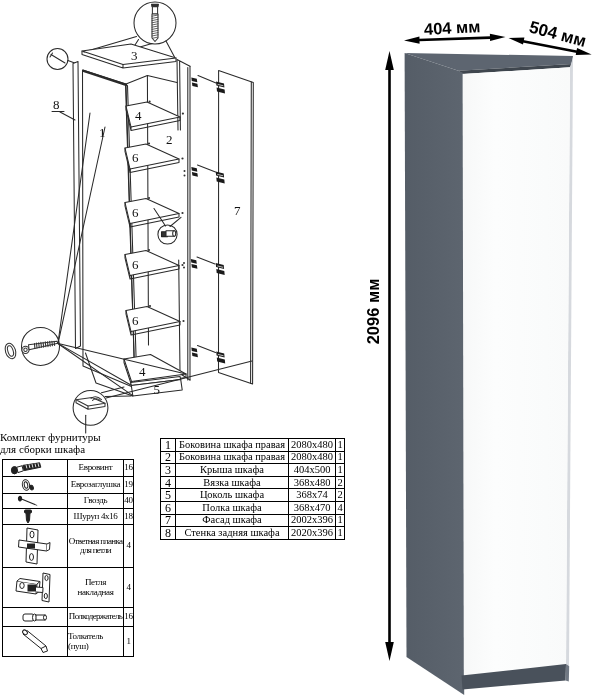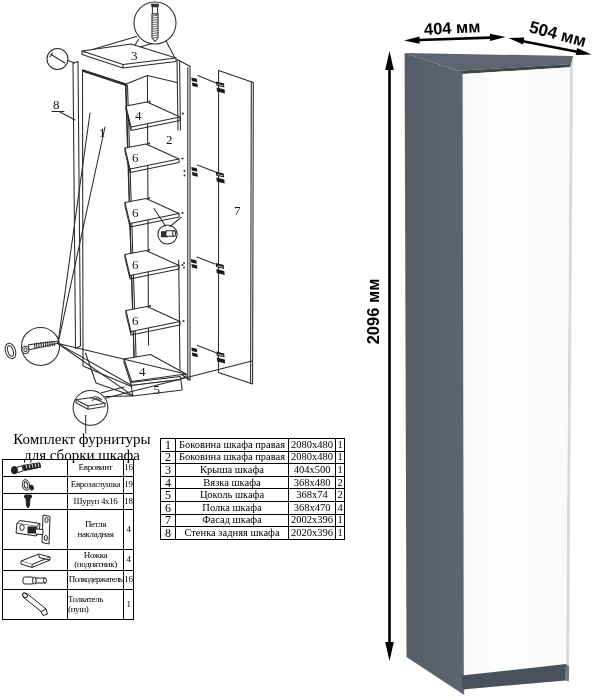--- a/index.html
+++ b/index.html
@@ -261,21 +261,21 @@
 
 <g fill="#000" stroke="none">
 <path d="M389.5 51 L385.2 70 L393.8 70 Z"></path>
 <path d="M389.5 661 L385.2 642 L393.8 642 Z"></path>
 <rect x="388.2" y="68" width="2.6" height="576"></rect>
 </g>
 
 <text x="374.5" y="311.5" font-size="16.5" font-weight="bold" font-family="Liberation Sans, sans-serif" fill="#000" stroke="none" text-anchor="middle" transform="rotate(-90 374.5 311.5)" dominant-baseline="middle">2096 мм</text>
 </svg>
 
-<div class="abs" style="left:12px;top:432px;width:140px;text-align:center;font-size:15px;line-height:1.05;color:#000">Комплект фурнитуры<br>для сборки шкафа</div>
+<div class="abs" style="left:0;top:432px;width:140px;text-align:left;font-size:11px;line-height:1.05;color:#000">Комплект фурнитуры<br>для сборки шкафа</div>
 
 <table id="hw" class="abs" style="left:2px;top:459px;width:131px;font-size:9px;letter-spacing:-0.35px">
 <colgroup>
       <col style="width:65px">
       <col style="width:56px">
       <col style="width:10px">
     </colgroup>
 
 <tbody>
       <tr style="height:16px">
@@ -301,34 +301,63 @@
               <ellipse cx="23" cy="8" rx="1.7" ry="3.3" transform="rotate(-12 23 8)"></ellipse>
               <ellipse cx="28.6" cy="10.6" rx="1.7" ry="2.4" transform="rotate(-20 28.6 10.6)" fill="#222"></ellipse>
             </g>
           </svg>
 </td>
         <td style="text-align:center">Еврозаглушка</td>
         <td style="text-align:center">19</td>
       </tr>
 
 
+<tr style="height:14px">
+        <td>
+<svg width="64" height="14" viewBox="0 0 64 14">
+            <g stroke="#222" stroke-width="1.2" fill="none">
+              <ellipse cx="17" cy="4.6" rx="1.5" ry="2.2" fill="#222"></ellipse>
+              <line x1="18.5" y1="5" x2="32.5" y2="10.8"></line>
+              <line x1="32.5" y1="10.8" x2="34.2" y2="11.5" stroke-width="0.7"></line>
+            </g>
+          </svg>
+</td>
+        <td style="text-align:center">Гвоздь</td>
+        <td style="text-align:center">40</td>
+      </tr>
 
 <tr style="height:15px">
         <td>
 <svg width="64" height="15" viewBox="0 0 64 15">
             <g stroke="#222" fill="#222">
               <rect x="21.5" y="1" width="7" height="3" rx="1"></rect>
               <path d="M23 4 L27 4 L26.5 11.5 L25 14 L23.5 11.5 Z"></path>
             </g>
           </svg>
 </td>
         <td style="text-align:center">Шуруп 4х16</td>
         <td style="text-align:center">18</td>
       </tr>
 
+<tr style="height:42px">
+        <td>
+<svg width="64" height="42" viewBox="0 0 64 42">
+            <g stroke="#222" stroke-width="1" fill="#fff">
+              <path d="M24 3 L35 5 L34 39 L23 37 Z"></path>
+              <path d="M16 15 L44 19 L43.5 26 L15.5 22 Z"></path>
+              <ellipse cx="29" cy="9.5" rx="2" ry="3.4"></ellipse>
+              <ellipse cx="28.5" cy="32" rx="2" ry="3.4"></ellipse>
+              <rect x="24.5" y="19" width="7" height="4" fill="#222"></rect>
+              <path d="M44 19 L47 17.5 L46.5 24.5 L43.5 26"></path>
+            </g>
+          </svg>
+</td>
+        <td style="text-align:center;letter-spacing:-0.7px">Ответная планка<br>для петли</td>
+        <td style="text-align:center">4</td>
+      </tr>
 
 <tr style="height:39px">
         <td>
 <svg width="64" height="39" viewBox="0 0 64 39">
             <g stroke="#222" stroke-width="1" fill="#fff">
               <path d="M40 5 L47 6.5 L46 34 L39 32.5 Z"></path>
               <ellipse cx="43.5" cy="10" rx="1.6" ry="2.6"></ellipse>
               <ellipse cx="42.8" cy="28" rx="1.6" ry="2.6"></ellipse>
               <path d="M14 13 L34 16 L33 26 L13 23 Z"></path>
               <path d="M14 13 L17 10.5 L37 13.5 L34 16"></path>
@@ -336,33 +365,20 @@
               <ellipse cx="19" cy="17.5" rx="2.2" ry="3"></ellipse>
               <rect x="25" y="17" width="8" height="6" fill="#222"></rect>
               <path d="M33 19 L40 19.5 L39.8 24.5 L33 24"></path>
             </g>
           </svg>
 </td>
         <td style="text-align:center">Петля<br>накладная</td>
         <td style="text-align:center">4</td>
       </tr>
 
-<tr style="height:20px">
-        <td>
-<svg width="64" height="20" viewBox="0 0 64 20">
-            <g stroke="#222" stroke-width="1" fill="#fff">
-              <path d="M18 11 L36 4 L47 7 L29 14.5 Z"></path>
-              <path d="M18 11 L18 14 L29 17.5 L29 14.5 M47 7 L47 10 L29 17.5"></path>
-              <path d="M36 4 L36 7.5 L47 10"></path>
-            </g>
-          </svg>
-</td>
-        <td style="text-align:center">Ножка<br>(подпятник)</td>
-        <td style="text-align:center">4</td>
-      </tr>
 
 <tr style="height:18px">
         <td>
 <svg width="64" height="18" viewBox="0 0 64 18">
             <g stroke="#222" stroke-width="1" fill="#fff">
               <rect x="20" y="6" width="11" height="7" rx="2"></rect>
               <ellipse cx="31.5" cy="9.5" rx="2" ry="3.5"></ellipse>
               <rect x="33" y="7" width="9" height="5"></rect>
               <ellipse cx="42" cy="9.5" rx="1.5" ry="2.5"></ellipse>
             </g>

